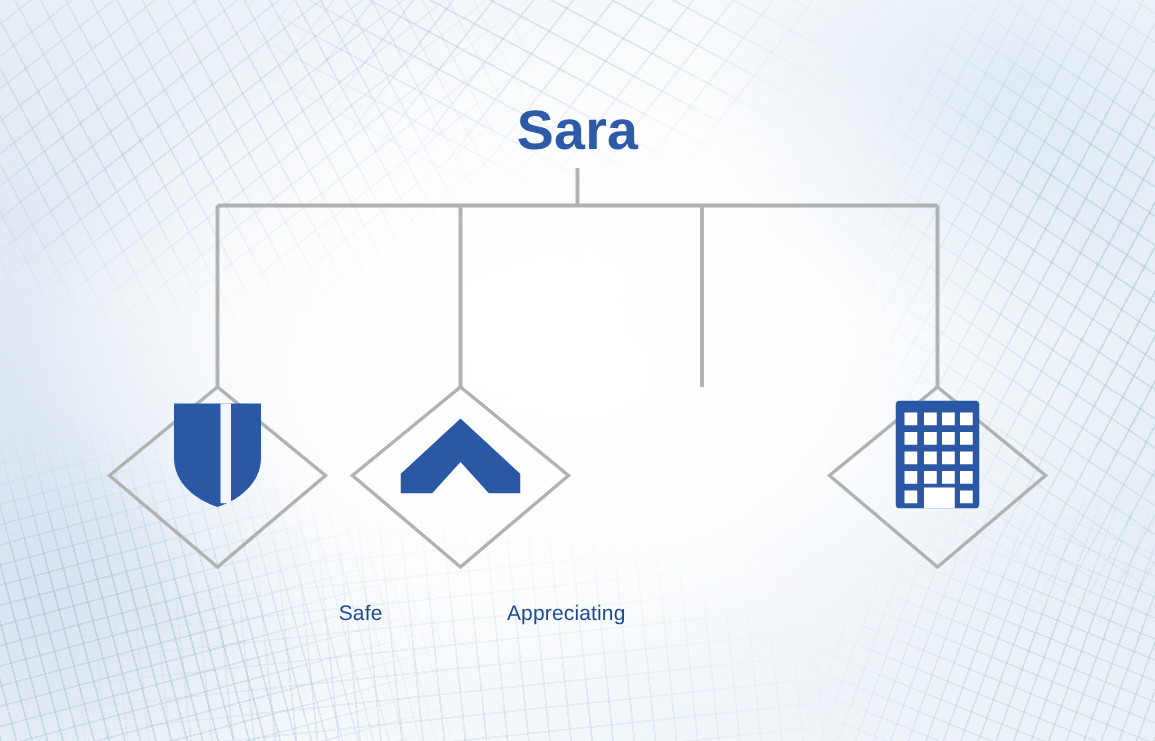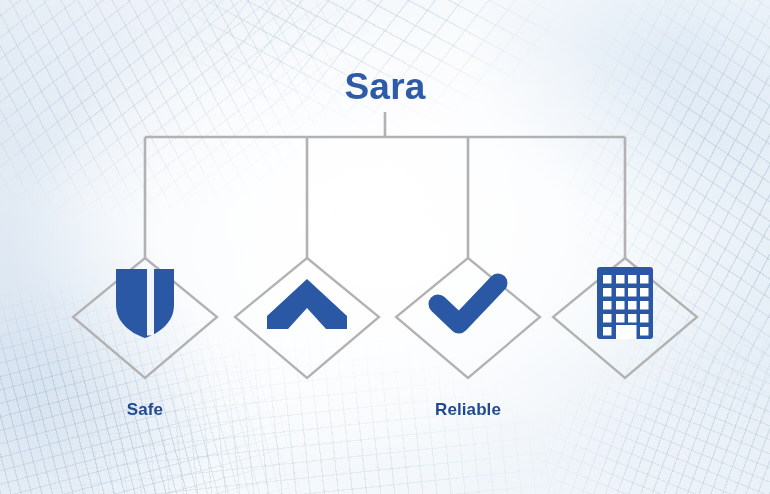--- a/index.html
+++ b/index.html
@@ -126,23 +126,23 @@
     height: 80px;
     display: flex;
     align-items: center;
     justify-content: center;
   }
   .label {
     position: absolute;
     left: -30px;
     width: 220px;
     top: 148px;
-    text-align: center;
-    font-size: 17px;
-    font-weight: bold;
+    text-align: right;
+    font-size: 14px;
+    font-weight: normal;
     color: #1f4a91;
     letter-spacing: 0.1px;
     white-space: nowrap;
   }
 </style>
 </head>
 <body>
 
 <div id="stage">
 
@@ -190,35 +190,23 @@
     <div class="node-inner">
       <svg class="diamond-svg" width="160" height="160" viewBox="0 0 160 160">
         <polygon points="80,6 152,65 80,126 8,65" fill="none" stroke="#b2b2b2" stroke-width="2.3"></polygon>
       </svg>
       <div class="icon-wrap" style="transform:translateY(-28px);">
         <svg width="80" height="50" viewBox="0 0 80 50">
           <path d="M40 0 L80 37 L80 50 L59 50 L40 29 L21 50 L0 50 L0 37 Z" fill="#2a58a5"></path>
         </svg>
       </div>
     </div>
+    <div class="label">Appreciating</div>
   </div>
 
-  <div class="node" style="left:388px;">
-    <div class="node-inner">
-      <svg class="diamond-svg" width="160" height="160" viewBox="0 0 160 160">
-        <polygon points="80,6 152,65 80,126 8,65" fill="none" stroke="#b2b2b2" stroke-width="2.3"></polygon>
-      </svg>
-      <div class="icon-wrap" style="transform:translateY(-28px);">
-        <svg width="80" height="62" viewBox="0 0 80 62">
-          <path d="M10 31 L31 51 L70 10" fill="none" stroke="#2a58a5" stroke-width="19" stroke-linecap="round" stroke-linejoin="round"></path>
-        </svg>
-      </div>
-    </div>
-    <div class="label">Reliable</div>
-  </div>
 
   <div class="node" style="left:545px;">
     <div class="node-inner">
       <svg class="diamond-svg" width="160" height="160" viewBox="0 0 160 160">
         <polygon points="80,6 152,65 80,126 8,65" fill="none" stroke="#b2b2b2" stroke-width="2.3"></polygon>
       </svg>
       <div class="icon-wrap" style="transform:translateY(-29px);">
         <svg width="56" height="72" viewBox="0 0 56 72">
           <rect x="0" y="0" width="56" height="72" rx="3" fill="#2a58a5"></rect>
           <g fill="#ffffff">

